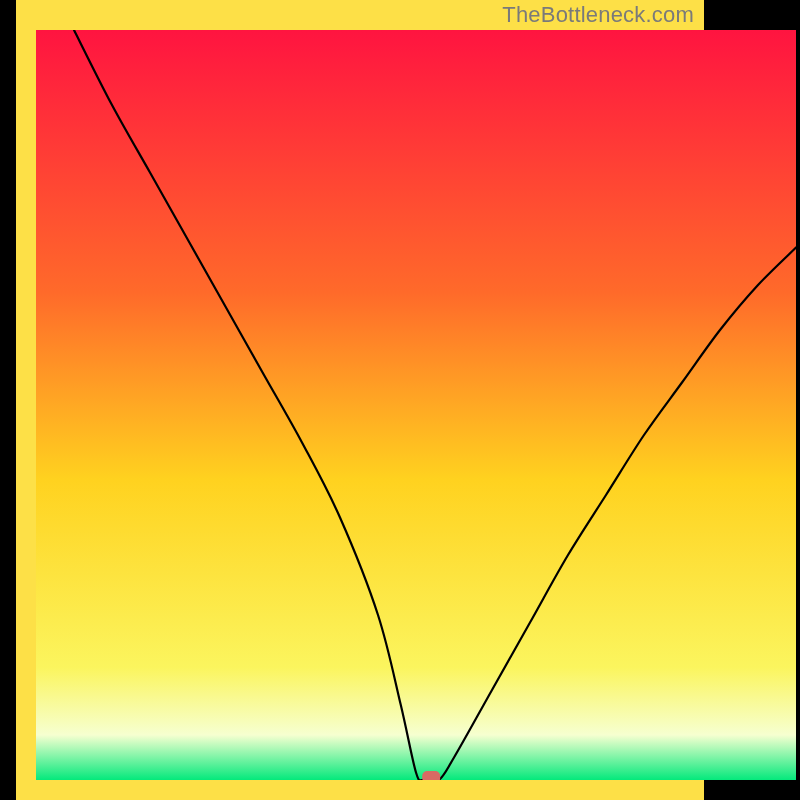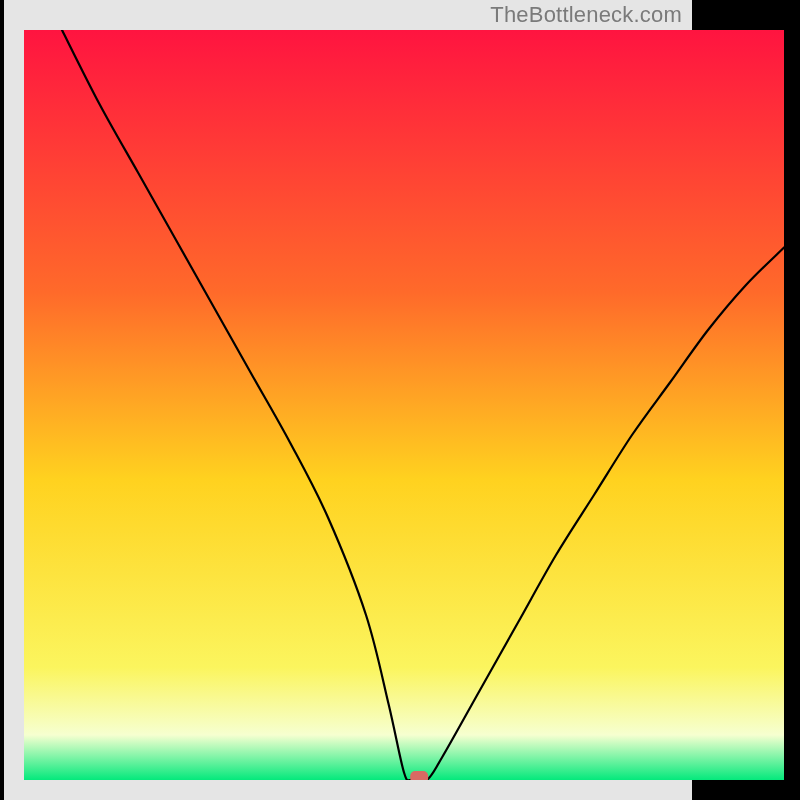--- a/index.html
+++ b/index.html
@@ -6,25 +6,25 @@
     margin: 0;
     padding: 0;
     width: 800px;
     height: 800px;
     background: #000;
     overflow: hidden;
     font-family: Arial, Helvetica, sans-serif;
   }
   .frame {
     position: absolute;
-    left: 4px;
+    left: 16px;
     top: 0;
     width: 688px;
     height: 800px;
-    background: #e5e5e5;
+    background: #fde047;
   }
   .watermark {
     position: absolute;
     top: 2px;
     right: 10px;
     color: #7a7a7a;
     font-size: 22px;
     font-weight: 500;
     letter-spacing: 0.2px;
     z-index: 10;

